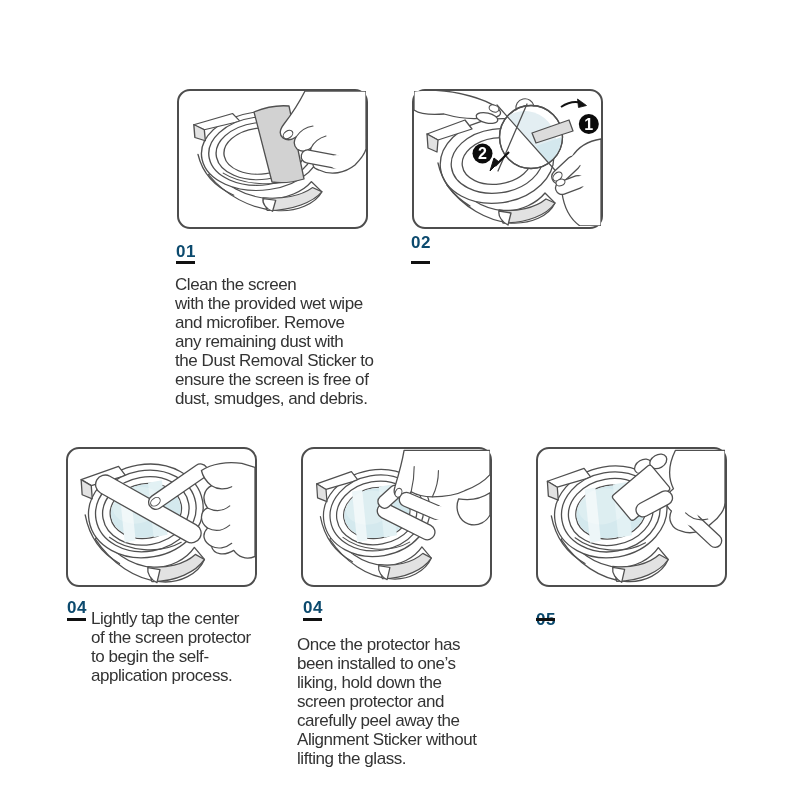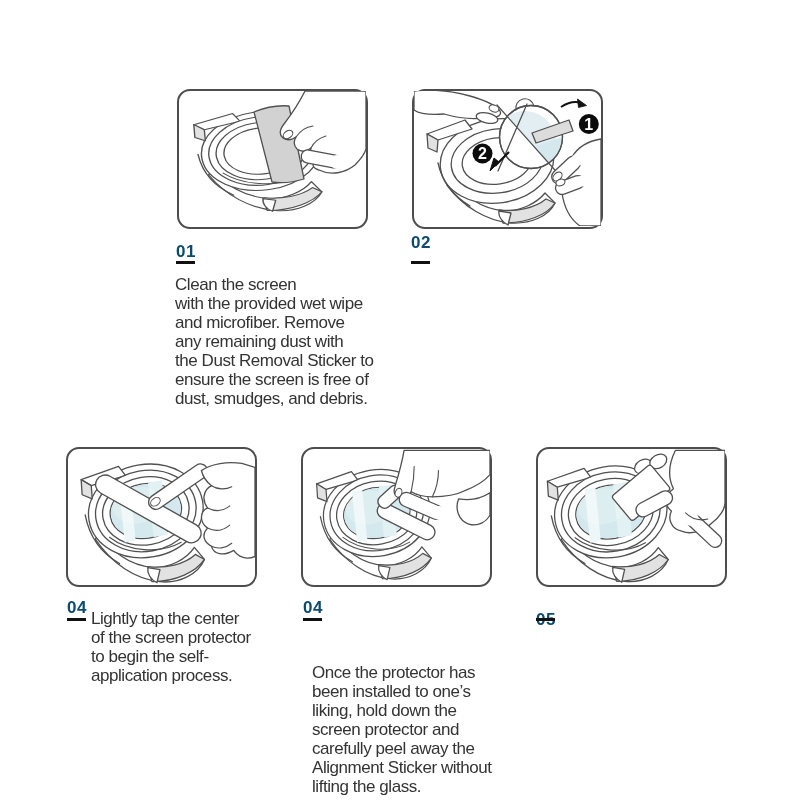--- a/index.html
+++ b/index.html
@@ -180,17 +180,17 @@
 
   <div class="lab" style="left:411px;top:233px;">02</div>
   <div class="bar" style="left:411px;top:261px;"></div>
 
   <div class="lab" style="left:67px;top:597.8px;">04</div>
   <div class="bar" style="left:67px;top:618px;"></div>
   <div class="txt" style="left:66px;top:609px;margin-left:25px;">Lightly tap the center<br>of the screen protector<br>to begin the self-<br>application process.</div>
 
   <div class="lab" style="left:303px;top:597.8px;">04</div>
   <div class="bar" style="left:302.5px;top:618px;"></div>
-  <div class="txt" style="left:312px;top:635.4px;margin-top:28px;">Once the protector has<br>been installed to one’s<br>liking, hold down the<br>screen protector and<br>carefully peel away the<br>Alignment Sticker without<br>lifting the glass.</div>
+  <div class="txt" style="left:297px;top:635.4px;">Once the protector has<br>been installed to one’s<br>liking, hold down the<br>screen protector and<br>carefully peel away the<br>Alignment Sticker without<br>lifting the glass.</div>
 
   <div class="lab" style="left:536px;top:597.8px;margin-top:12px;">05</div>
   <div class="bar" style="left:536px;top:618px;"></div>
 </div>
 
 </body></html>

